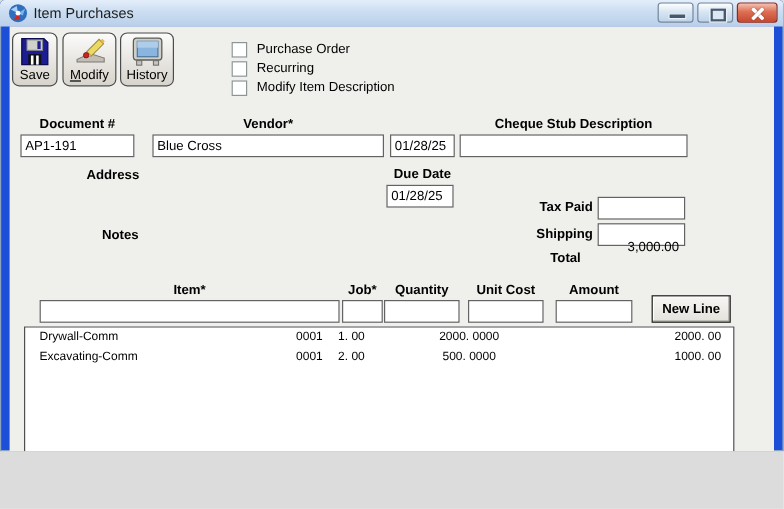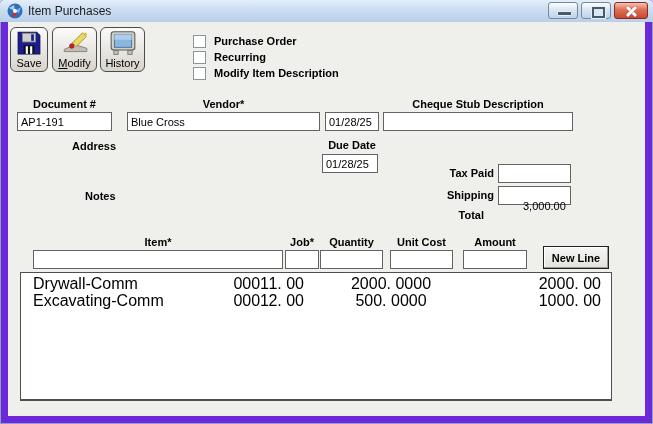--- a/index.html
+++ b/index.html
@@ -1,16 +1,16 @@
 <!DOCTYPE html>
 <html><head>
 <meta charset="utf-8">
 <style>
   html,body{margin:0;padding:0;background:#dcdcdc;font-family:"Liberation Sans",sans-serif;}
-  .window{position:relative;width:653px;height:424px;background:#6d28d9;border-radius:4px 4px 0 0;
+  .window{position:relative;width:653px;height:376px;background:#1d4ed8;border-radius:4px 4px 0 0;
           box-shadow:inset 0 0 0 1px #8aa3bf;overflow:hidden;}
   
   .titlebar{position:absolute;left:0;top:0;width:653px;height:22px;
             background:linear-gradient(#e3eefa 0%,#cbddf1 45%,#b9cfe9 100%);border-radius:4px 4px 0 0;}
   .title-icon{position:absolute;left:7px;top:3px;width:16px;height:16px;}
   .title-text{position:absolute;left:28px;top:4px;font-size:12px;color:#1c1c1c;}
   .winbtns{position:absolute;right:5px;top:2px;display:flex;gap:3px;}
   .wbtn{width:30px;height:17px;border:1px solid #77889c;border-radius:3px;position:relative;
         background:linear-gradient(#fdfefe 0%,#d9e6f3 45%,#bdd3e9 100%);box-sizing:border-box;cursor:default;}
   .wbtn.close{width:34px;border-color:#8e2a1d;background:linear-gradient(#f4c2b2 0%,#dd6f55 45%,#c64a33 100%);}
@@ -24,35 +24,35 @@
   
   .tbtn{position:absolute;top:5px;height:45px;border:1px solid #4c4c4c;border-radius:6px;
         background:linear-gradient(#fbfbfa 0%,#e7e5e0 55%,#d7d4cc 100%);
         display:flex;flex-direction:column;align-items:center;justify-content:flex-end;
         box-sizing:border-box;padding-bottom:1px;cursor:default;}
   .tbtn .lbl{font-size:11px;color:#000;line-height:13px;}
   .tbtn .ico{flex:1;display:flex;align-items:center;justify-content:center;}
   
   .cbrow{position:absolute;left:185px;height:14px;display:flex;align-items:center;}
   .cb{width:13px;height:13px;background:#fff;border:1px solid #8b9596;box-sizing:border-box;}
-  .cblbl{margin-left:8px;font-size:11px;font-weight:bold;color:#000;white-space:nowrap;}
+  .cblbl{margin-left:8px;font-size:11px;font-weight:normal;color:#000;white-space:nowrap;}
   
   .flabel{position:absolute;font-size:11px;font-weight:bold;color:#000;text-align:center;white-space:nowrap;}
   .tb{position:absolute;height:19px;background:#fff;border:1px solid #636363;box-sizing:border-box;
       font-family:"Liberation Sans",sans-serif;font-size:11px;color:#000;padding:0 3px;outline:none;}
   .rlabel{position:absolute;font-size:11px;font-weight:bold;color:#000;text-align:right;white-space:nowrap;}
   .val{position:absolute;font-size:11px;color:#000;white-space:nowrap;}
   
   .newline{position:absolute;left:535px;top:224px;width:66px;height:23px;background:linear-gradient(#f7f6f4,#e4e2dc);
       border:1px solid #1f1f1f;box-shadow:inset -1px -1px 0 #9a9a94, inset 1px 1px 0 #ffffff;
       font-family:"Liberation Sans",sans-serif;font-size:11px;font-weight:bold;color:#000;cursor:default;}
   .listbox{position:absolute;left:12px;top:250px;width:592px;height:129px;background:#fff;
       border:1px solid #4f4f4f;border-bottom-width:2px;box-sizing:border-box;overflow:hidden;}
   .lrow{position:relative;height:15px;margin-top:2px;}
-  .lrow span{position:absolute;font-size:16px;color:#000;white-space:nowrap;}
+  .lrow span{position:absolute;font-size:10px;color:#000;white-space:nowrap;}
   .c-item{left:12px;}
   .c-job{left:180px;width:68px;text-align:right;}
   .c-qty{left:215px;width:68px;text-align:right;}
   .c-cost{left:315px;width:110px;text-align:center;}
   .c-amt{left:470px;width:110px;text-align:right;}
 </style>
 </head>
 <body>
 
 <div class="window">

